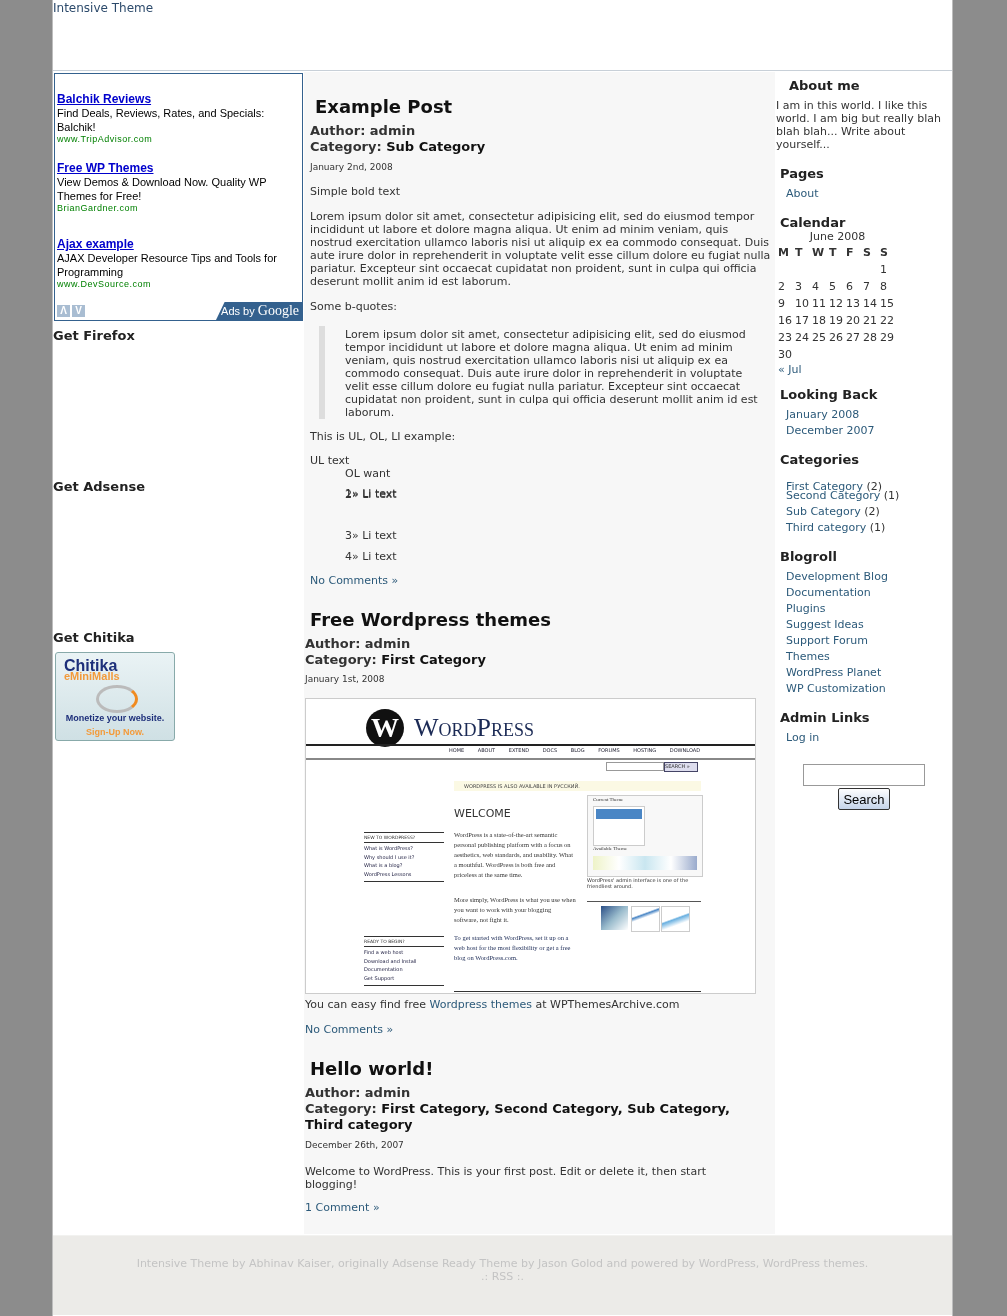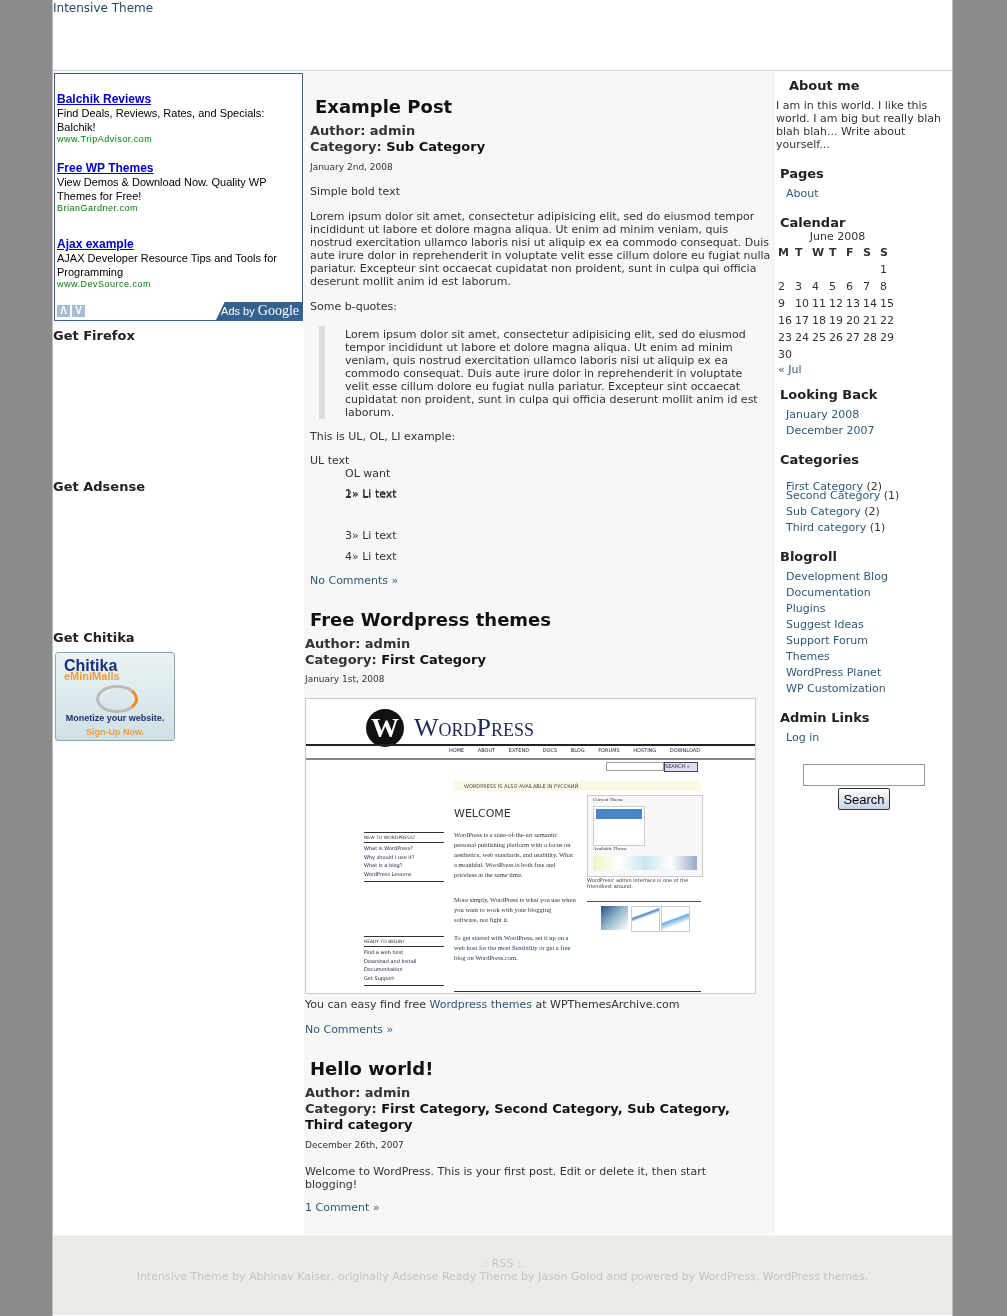--- a/index.html
+++ b/index.html
@@ -287,16 +287,16 @@
     <div class="rl" style="top:610px"><a href="#">WP Customization</a></div>
 
     <div class="rh" style="top:638px">Admin Links</div>
     <div class="rl" style="top:659px"><a href="#">Log in</a></div>
 
     <input class="search-in" type="text" value="" style="">
     <button class="search-btn">Search</button>
   </div>
 
   <div id="footer">
+    <span>Intensive Theme by Abhinav Kaiser, originally Adsense Ready Theme by Jason Golod and powered by WordPress, WordPress themes.</span>
     <span>.: RSS :.</span>
-    <span>Intensive Theme by Abhinav Kaiser, originally Adsense Ready Theme by Jason Golod and powered by WordPress, WordPress themes.</span>
   </div>
 </div>
 
 </body></html>

